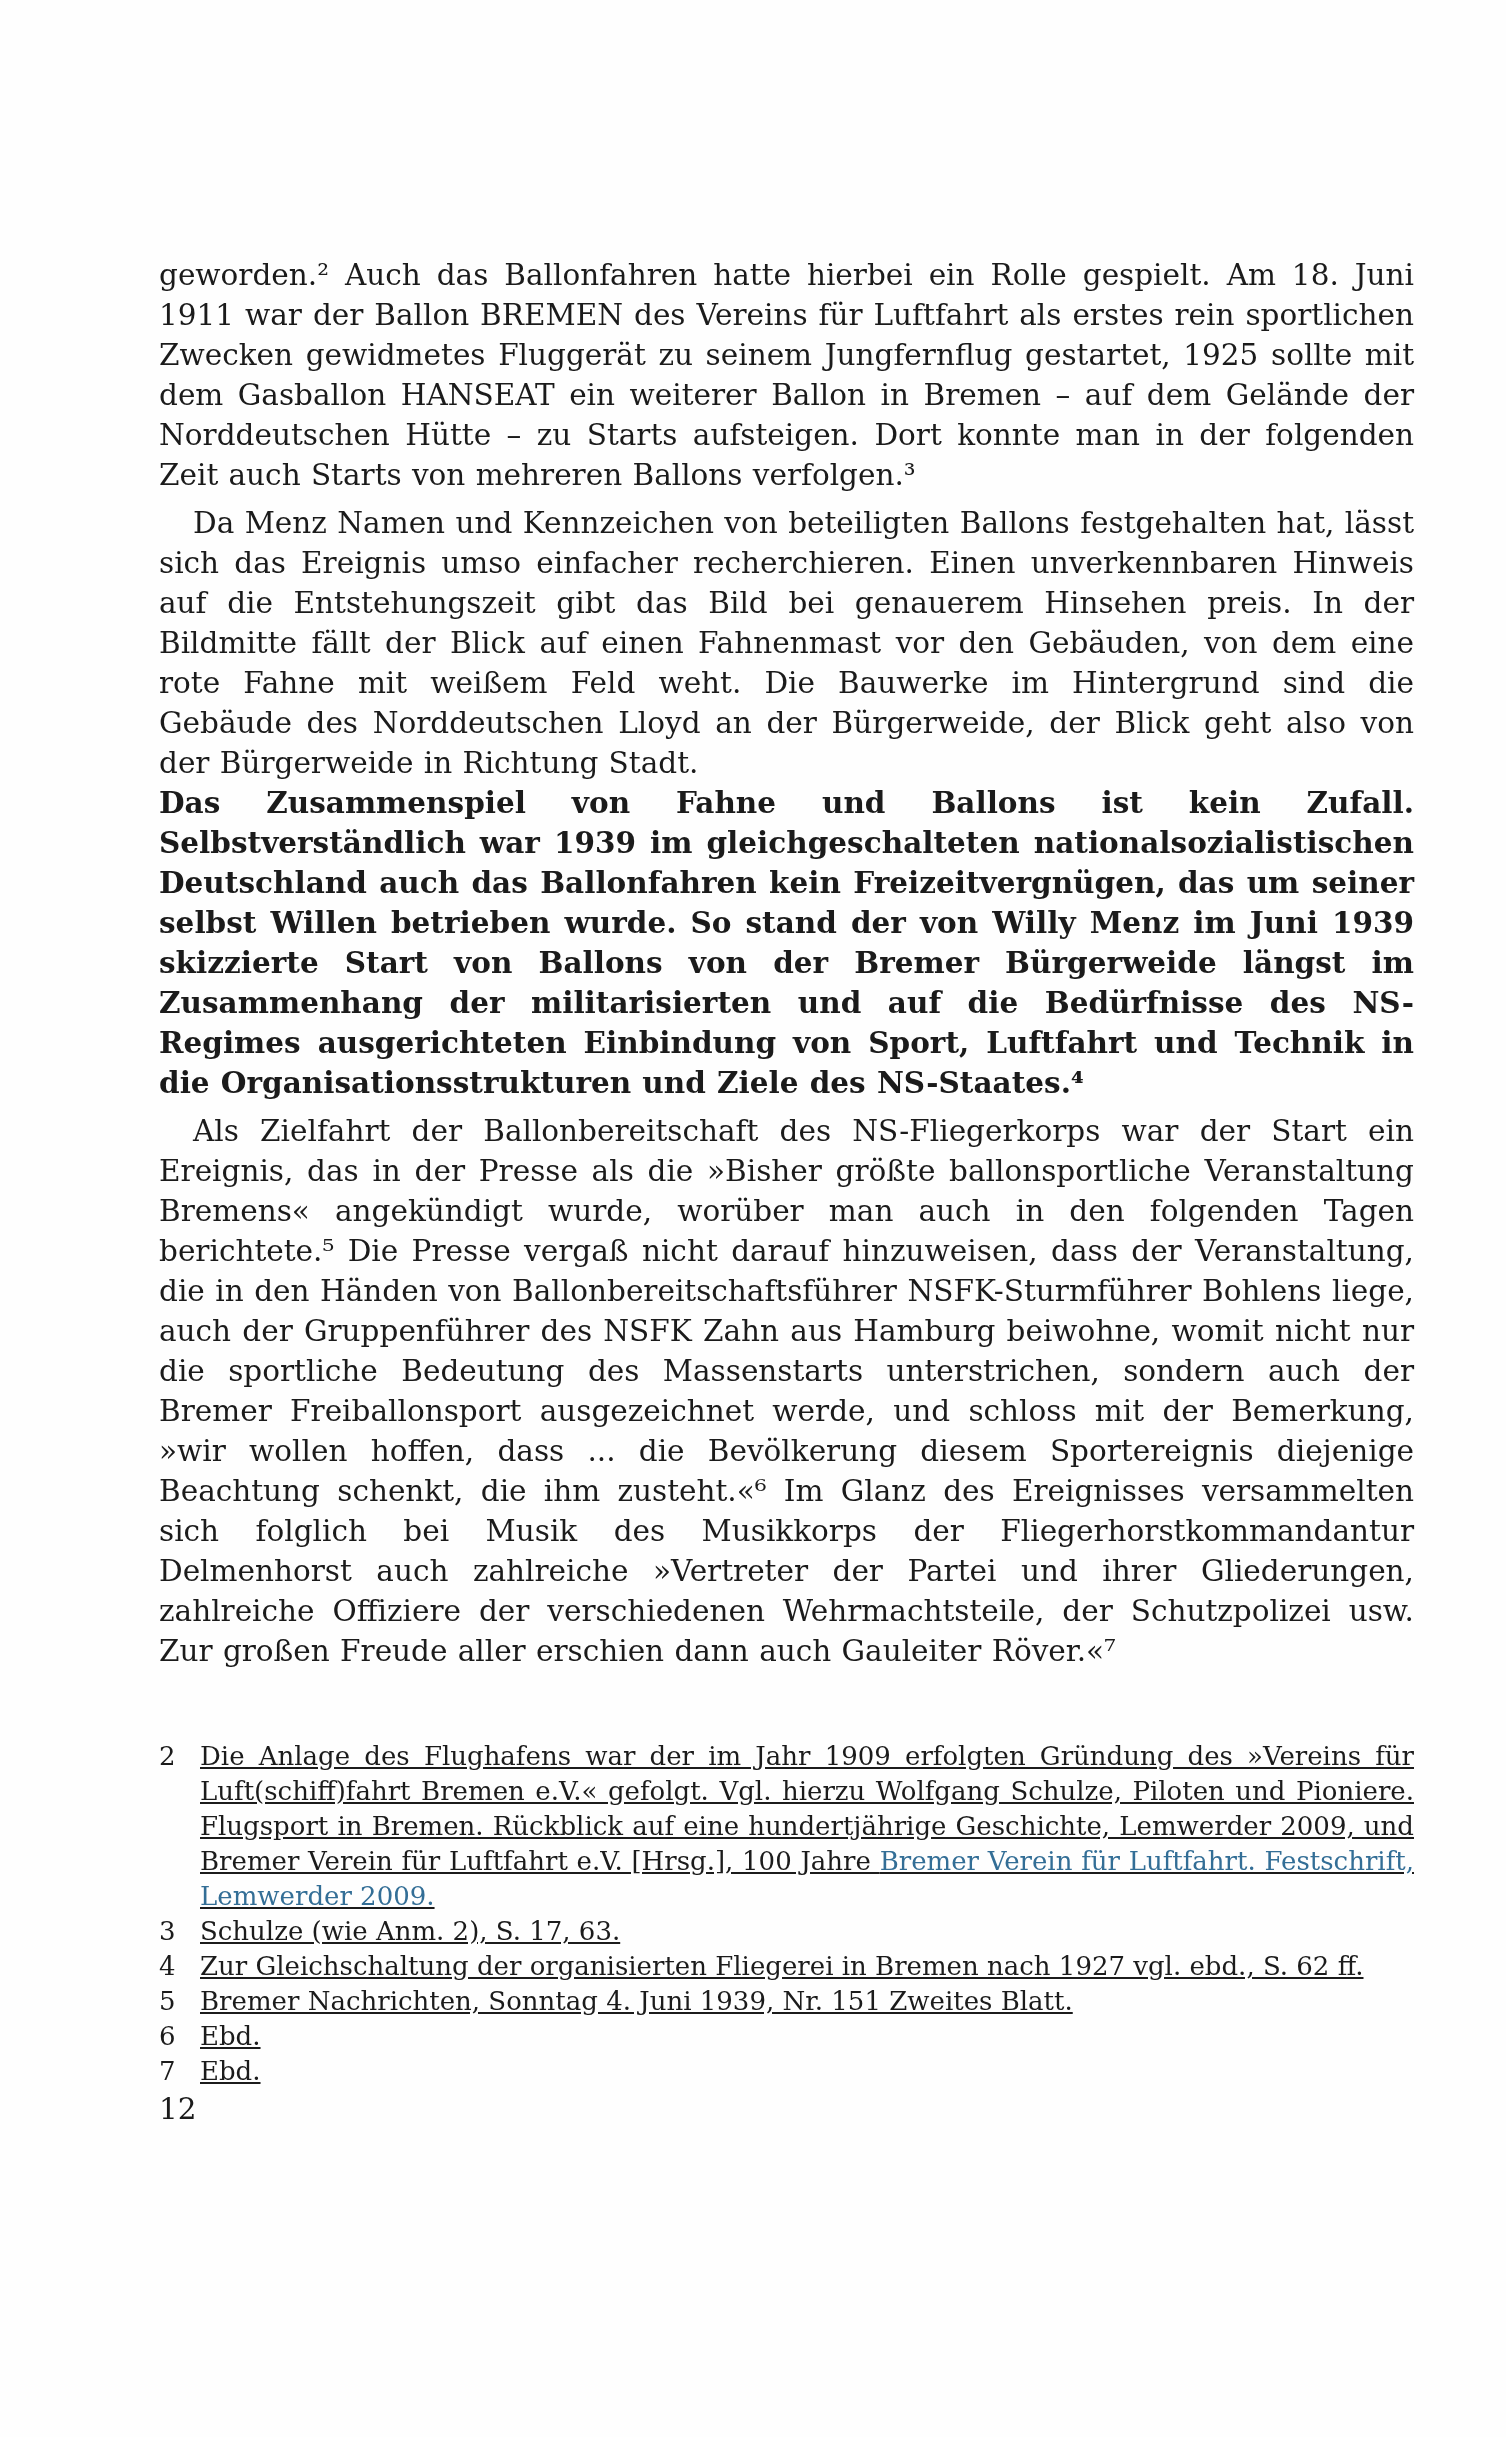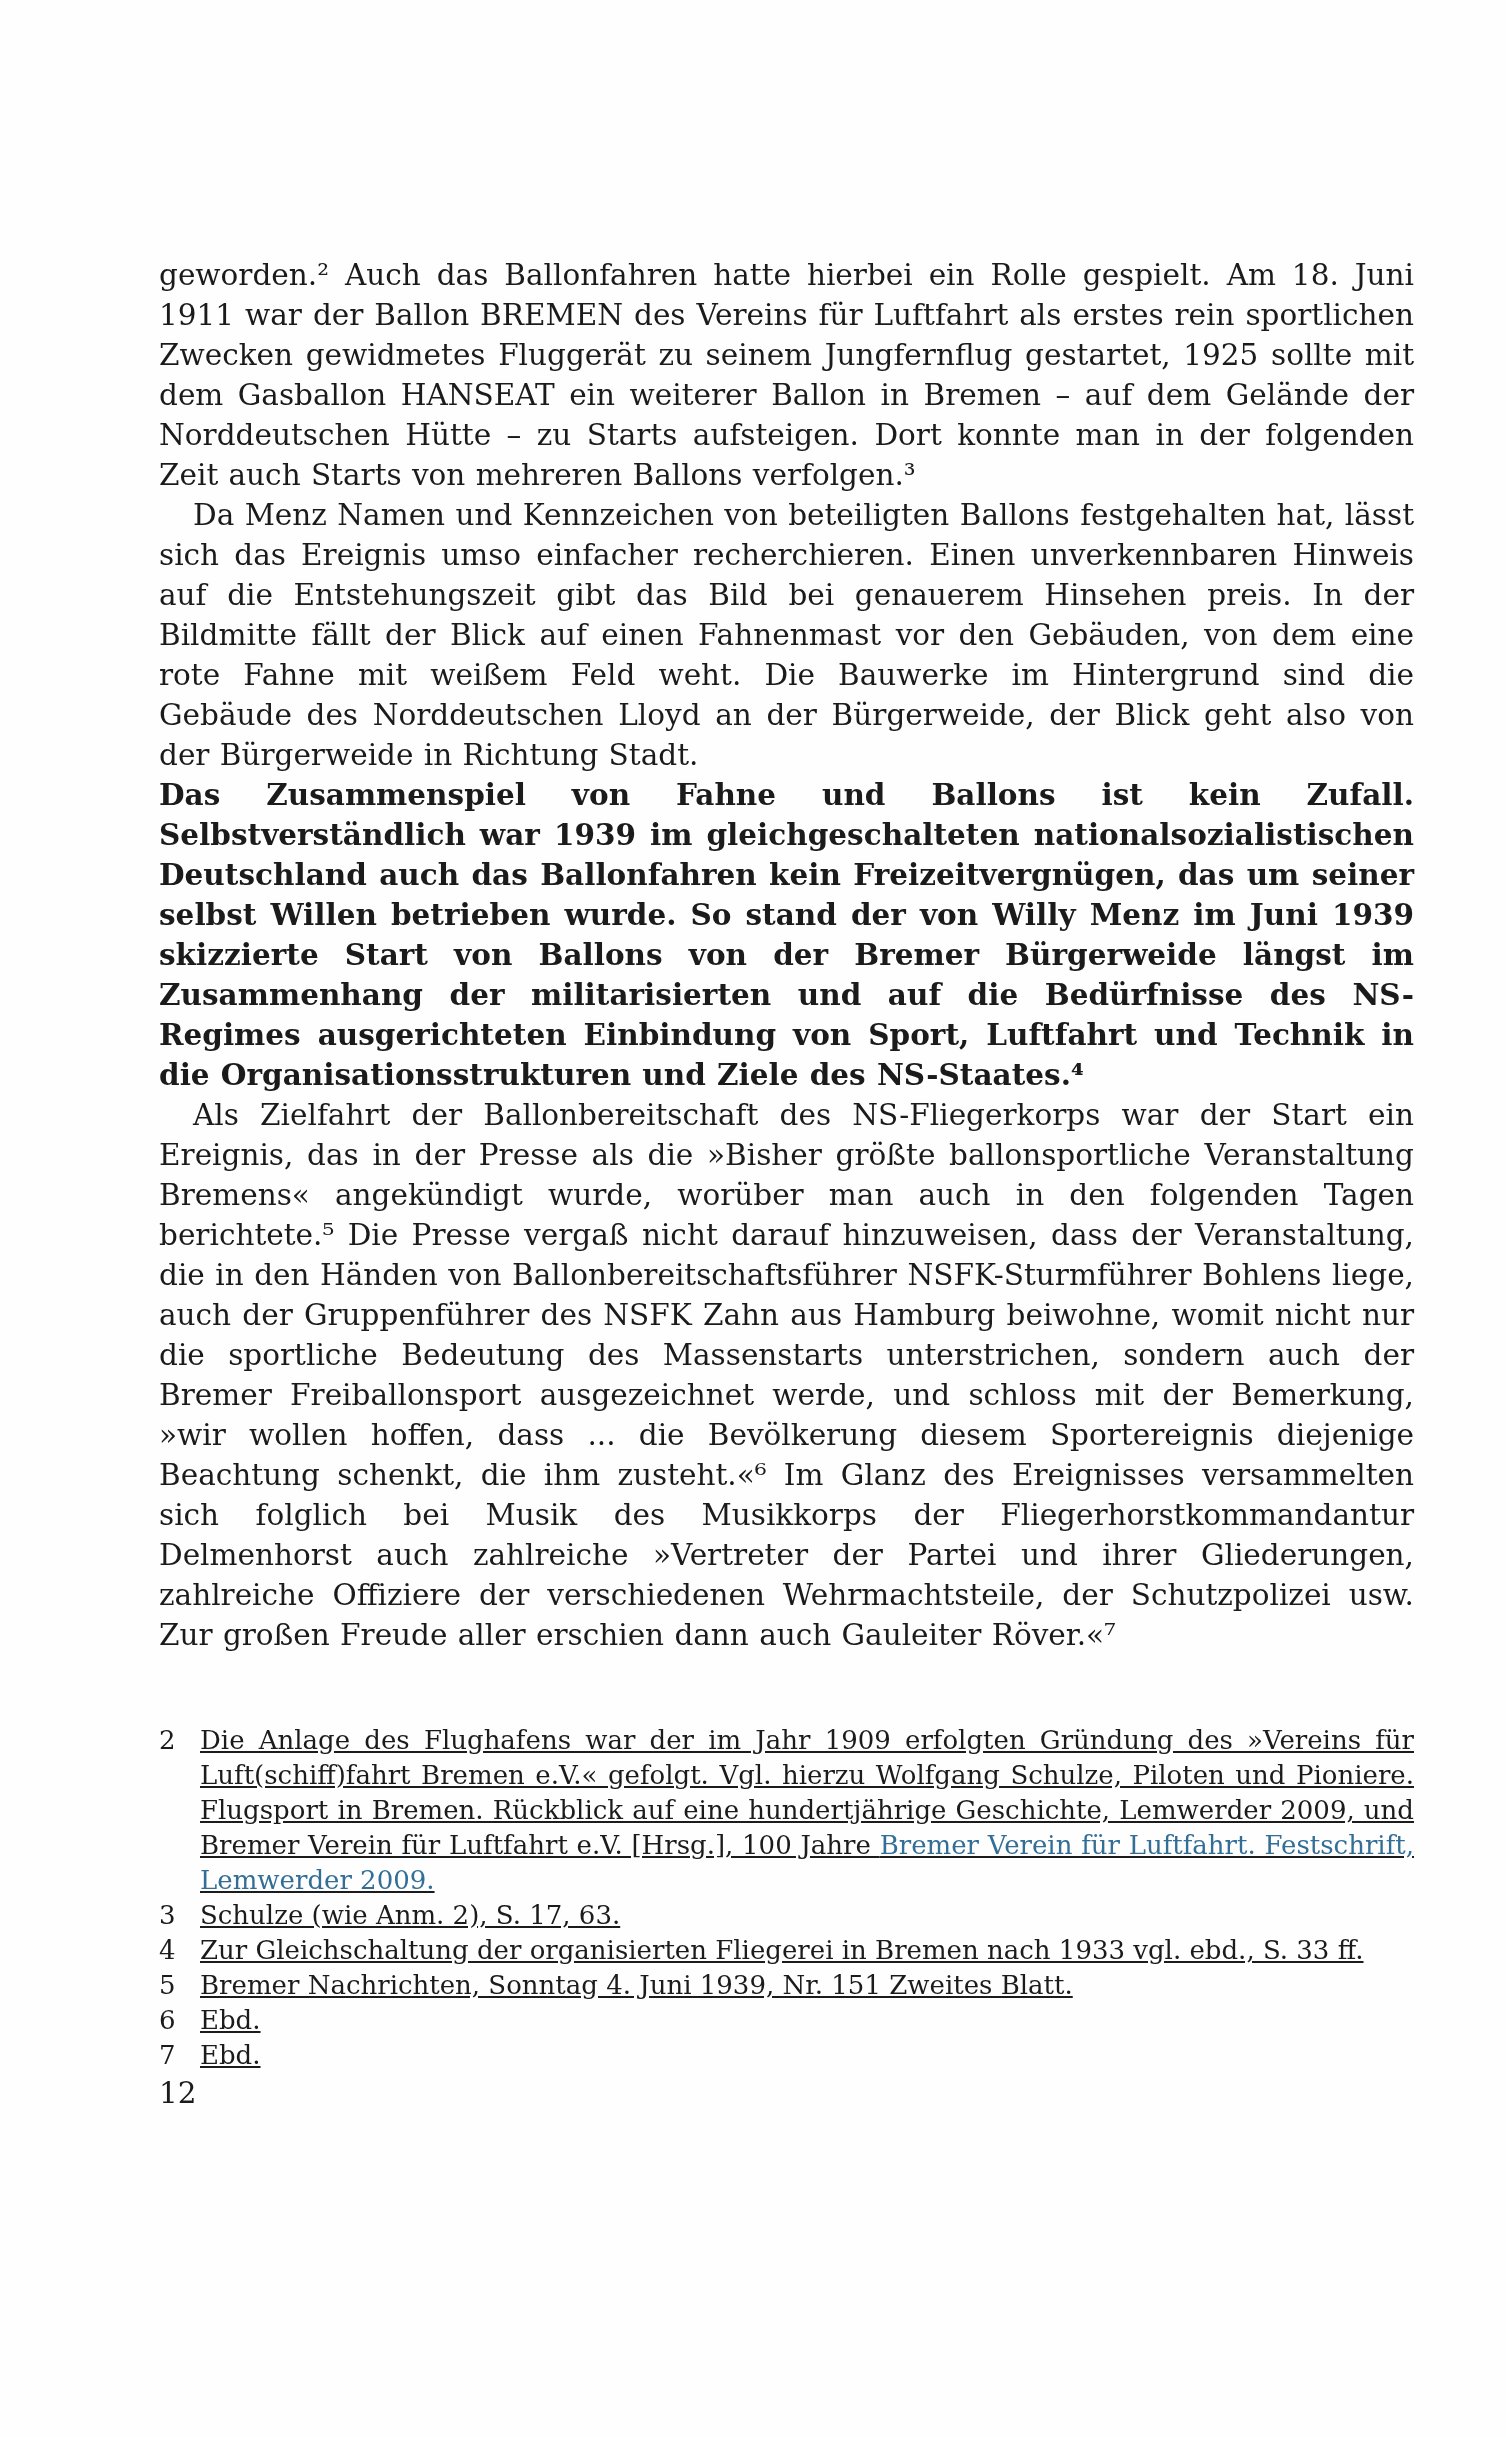--- a/index.html
+++ b/index.html
@@ -23,20 +23,21 @@
   }
   .para {
     margin: 0;
     font-size: 29.5px;
     line-height: 40px;
     text-align: justify;
     word-spacing: 0.9px;
   }
   .para.indent {
     text-indent: 34px;
+    margin-top: 8px;
   }
   .para.spaced {
     font-weight: bold;
   }
   .footnotes {
     margin-top: 68px;
     font-size: 26px;
     line-height: 35px;
   }
   .footnote {
@@ -79,21 +80,21 @@
       <span class="fn-text"><span>Die Anlage des Flughafens war der im Jahr 1909 erfolgten Gründung des »Vereins für Luft(schiff)fahrt Bremen e.V.« gefolgt. Vgl. hierzu Wolfgang Schulze, Piloten und Pioniere. Flugsport in Bremen. Rückblick auf eine hundertjährige Geschichte, Lemwerder 2009, und Bremer Verein für Luftfahrt e.V. [Hrsg.], 100 Jahre </span><span class="fn-colored">Bremer Verein für Luftfahrt. Festschrift, Lemwerder 2009.</span></span>
     </div>
 
     <div class="footnote">
       <span class="fn-num">3</span>
       <span class="fn-text"><span>Schulze (wie Anm. 2), S. 17, 63.</span></span>
     </div>
 
     <div class="footnote">
       <span class="fn-num">4</span>
-      <span class="fn-text"><span>Zur Gleichschaltung der organisierten Fliegerei in Bremen nach 1933 vgl. ebd., S. 33 ff.</span></span>
+      <span class="fn-text"><span>Zur Gleichschaltung der organisierten Fliegerei in Bremen nach 1927 vgl. ebd., S. 62 ff.</span></span>
     </div>
 
     <div class="footnote">
       <span class="fn-num">5</span>
       <span class="fn-text"><span>Bremer Nachrichten, Sonntag 4. Juni 1939, Nr. 151 Zweites Blatt.</span></span>
     </div>
 
     <div class="footnote">
       <span class="fn-num">6</span>
       <span class="fn-text"><span>Ebd.</span></span>

